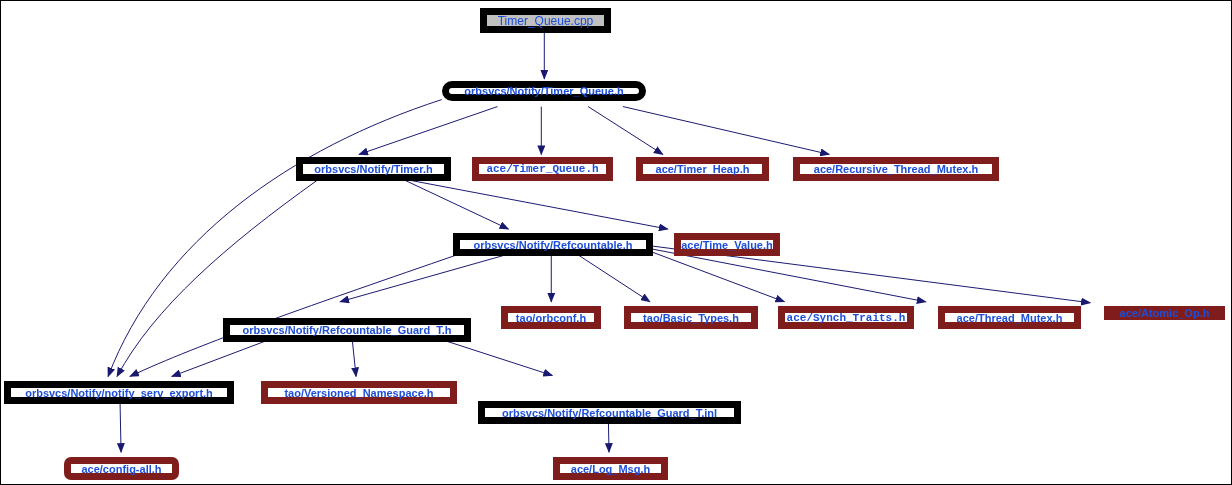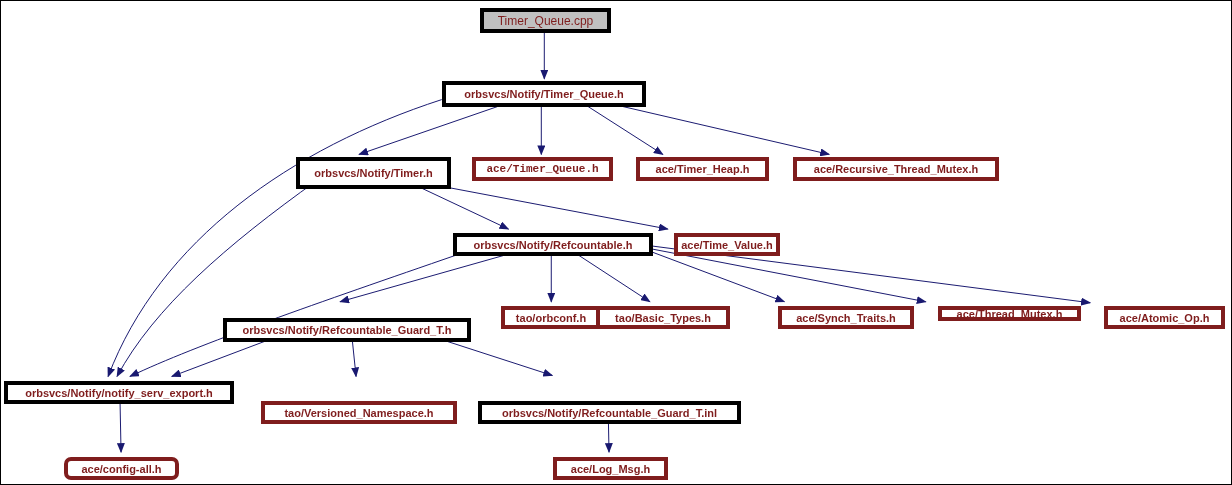--- a/index.html
+++ b/index.html
@@ -10,23 +10,23 @@
     border:1px solid #000;
     box-sizing:border-box;
     font-family:"Liberation Sans",sans-serif;
     overflow:hidden;
   }
   #edge-layer{position:absolute;left:0;top:0;width:100%;height:100%;}
   .node{
     position:absolute;
     display:flex;align-items:center;justify-content:center;
     background:#fff;
-    border:4px solid #7f1d1d;
+    border:7px solid #7f1d1d;
     box-sizing:border-box;
-    font-size:11px;font-weight:bold;color:#7f1d1d;
+    font-size:11px;font-weight:bold;color:#1d4ed8;
     white-space:nowrap;
     cursor:pointer;
     z-index:2;
   }
   .node.strong{border-color:#000;}
   .node.focal{background:#c0c0c0;border-color:#000;font-weight:normal;font-size:12px;}
   .edge{stroke:#191970;stroke-width:1;fill:none;}
 </style>
 </head>
 <body>
@@ -59,24 +59,24 @@
         <path class="edge" d="M350,329 L355,377" stroke="#191970" marker-end="url(#arrow)"></path>
         <path class="edge" d="M407,329 L552,376" stroke="#191970" marker-end="url(#arrow)"></path>
         <path class="edge" d="M118,403 L119,453" stroke="#191970" marker-end="url(#arrow)"></path>
         <path class="edge" d="M608,403 L609,453" stroke="#191970" marker-end="url(#arrow)"></path>
       </g>
   </svg>
   <div id="nodes">
       <div class="node focal" style="left: 479px; top: 7px; width: 131px; height: 25px;">
         <span>Timer_Queue.cpp</span>
       </div>
-      <div class="node strong" style="left: 441px; top: 80px; width: 204px; height: 26px;">
+      <div class="node strong" style="left: 441px; top: 80px; width: 204px; height: 20px; border-radius: 10px;">
         <span>orbsvcs/Notify/Timer_Queue.h</span>
       </div>
-      <div class="node strong" style="left: 295px; top: 156px; width: 155px; height: 32px;">
+      <div class="node strong" style="left: 295px; top: 156px; width: 155px; height: 24px;">
         <span>orbsvcs/Notify/Timer.h</span>
       </div>
       <div class="node weak" style="left: 471px; top: 156px; width: 141px; height: 24px; font-family: Liberation Mono, monospace;">
         <span>ace/Timer_Queue.h</span>
       </div>
       <div class="node weak" style="left: 635px; top: 156px; width: 133px; height: 24px;">
         <span>ace/Timer_Heap.h</span>
       </div>
       <div class="node weak" style="left: 792px; top: 156px; width: 206px; height: 24px;">
         <span>ace/Recursive_Thread_Mutex.h</span>
@@ -86,36 +86,36 @@
       </div>
       <div class="node weak" style="left: 673px; top: 232px; width: 106px; height: 23px;">
         <span>ace/Time_Value.h</span>
       </div>
       <div class="node strong" style="left: 222px; top: 305px; width: 248px; height: 24px; margin-top: 12px;">
         <span>orbsvcs/Notify/Refcountable_Guard_T.h</span>
       </div>
       <div class="node weak" style="left: 500px; top: 305px; width: 100px; height: 23px;">
         <span>tao/orbconf.h</span>
       </div>
-      <div class="node weak" style="left: 595px; top: 305px; width: 134px; height: 23px;">
+      <div class="node weak" style="left: 623px; top: 305px; width: 134px; height: 23px;">
         <span>tao/Basic_Types.h</span>
       </div>
-      <div class="node weak" style="left: 777px; top: 305px; width: 136px; height: 23px;">
+      <div class="node weak" style="left: 777px; top: 305px; width: 136px; height: 23px; font-family: Liberation Mono, monospace;">
         <span>ace/Synch_Traits.h</span>
       </div>
-      <div class="node weak" style="left: 937px; top: 305px; width: 143px; height: 15px;">
+      <div class="node weak" style="left: 937px; top: 305px; width: 143px; height: 23px;">
         <span>ace/Thread_Mutex.h</span>
       </div>
-      <div class="node weak" style="left: 1103px; top: 305px; width: 121px; height: 23px;">
+      <div class="node weak" style="left: 1103px; top: 305px; width: 121px; height: 14px;">
         <span>ace/Atomic_Op.h</span>
       </div>
       <div class="node strong" style="left: 3px; top: 380px; width: 230px; height: 23px;">
         <span>orbsvcs/Notify/notify_serv_export.h</span>
       </div>
-      <div class="node weak" style="left: 260px; top: 380px; width: 196px; height: 23px; margin-top: 20px;">
+      <div class="node weak" style="left: 260px; top: 380px; width: 196px; height: 23px;">
         <span>tao/Versioned_Namespace.h</span>
       </div>
       <div class="node strong" style="left: 477px; top: 400px; width: 263px; height: 23px; justify-content: center;">
         <span>orbsvcs/Notify/Refcountable_Guard_T.inl</span>
       </div>
       <div class="node weak" style="left: 63px; top: 456px; width: 115px; height: 23px; border-radius: 7px;">
         <span>ace/config-all.h</span>
       </div>
       <div class="node weak" style="left: 552px; top: 456px; width: 115px; height: 23px;">
         <span>ace/Log_Msg.h</span>

